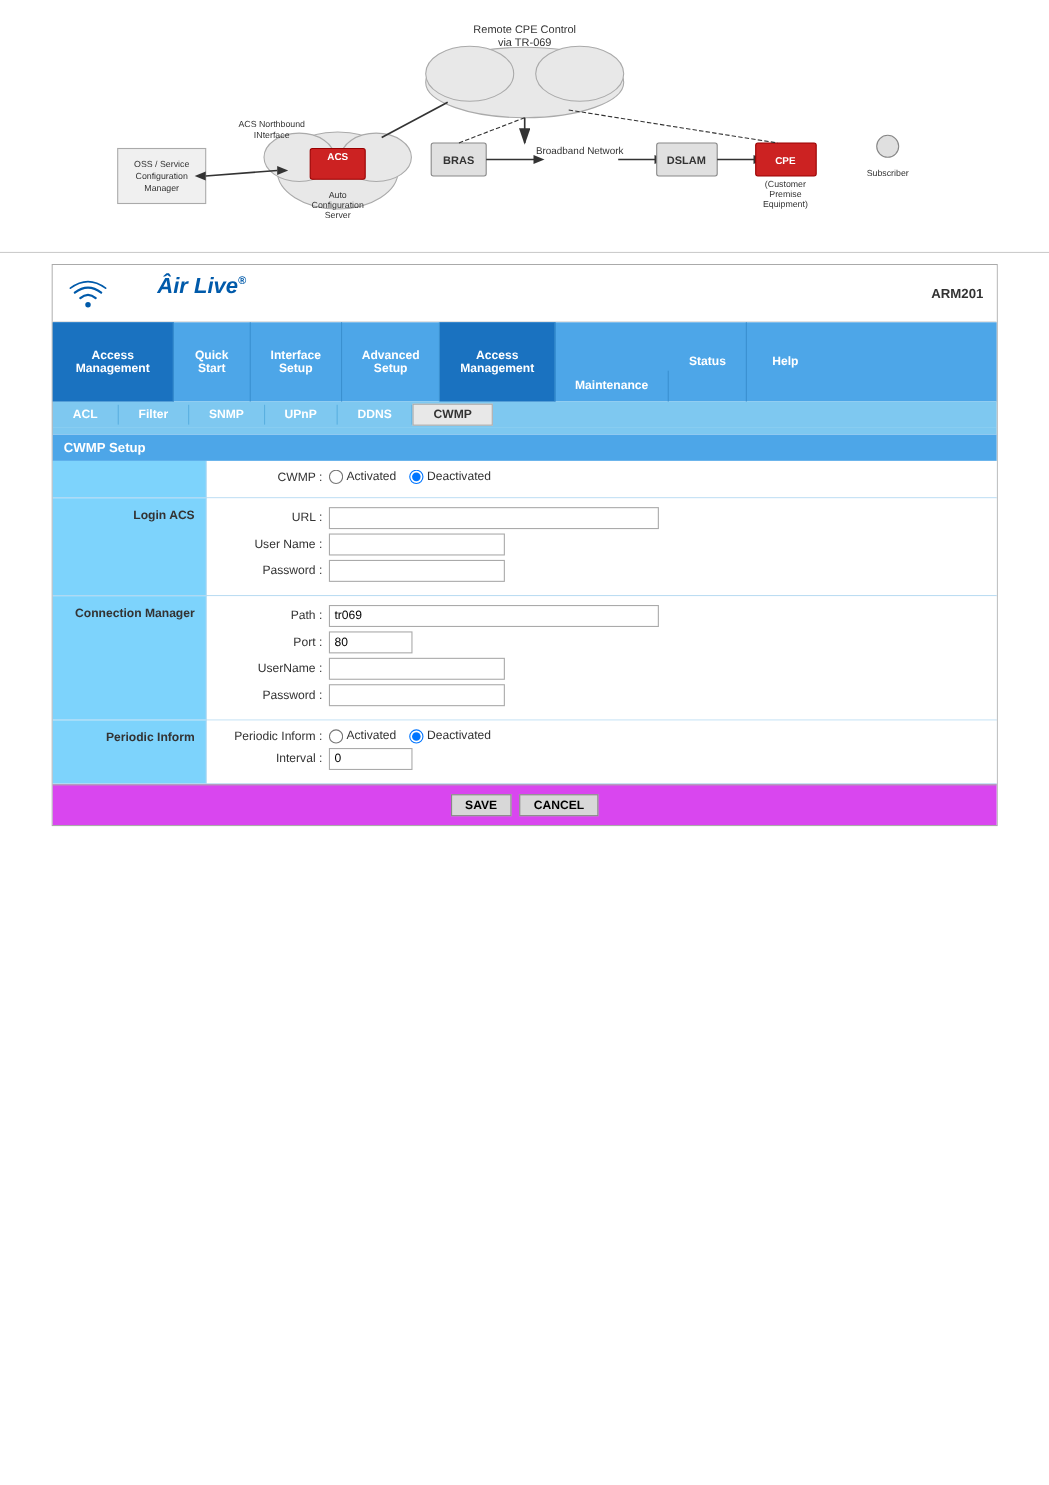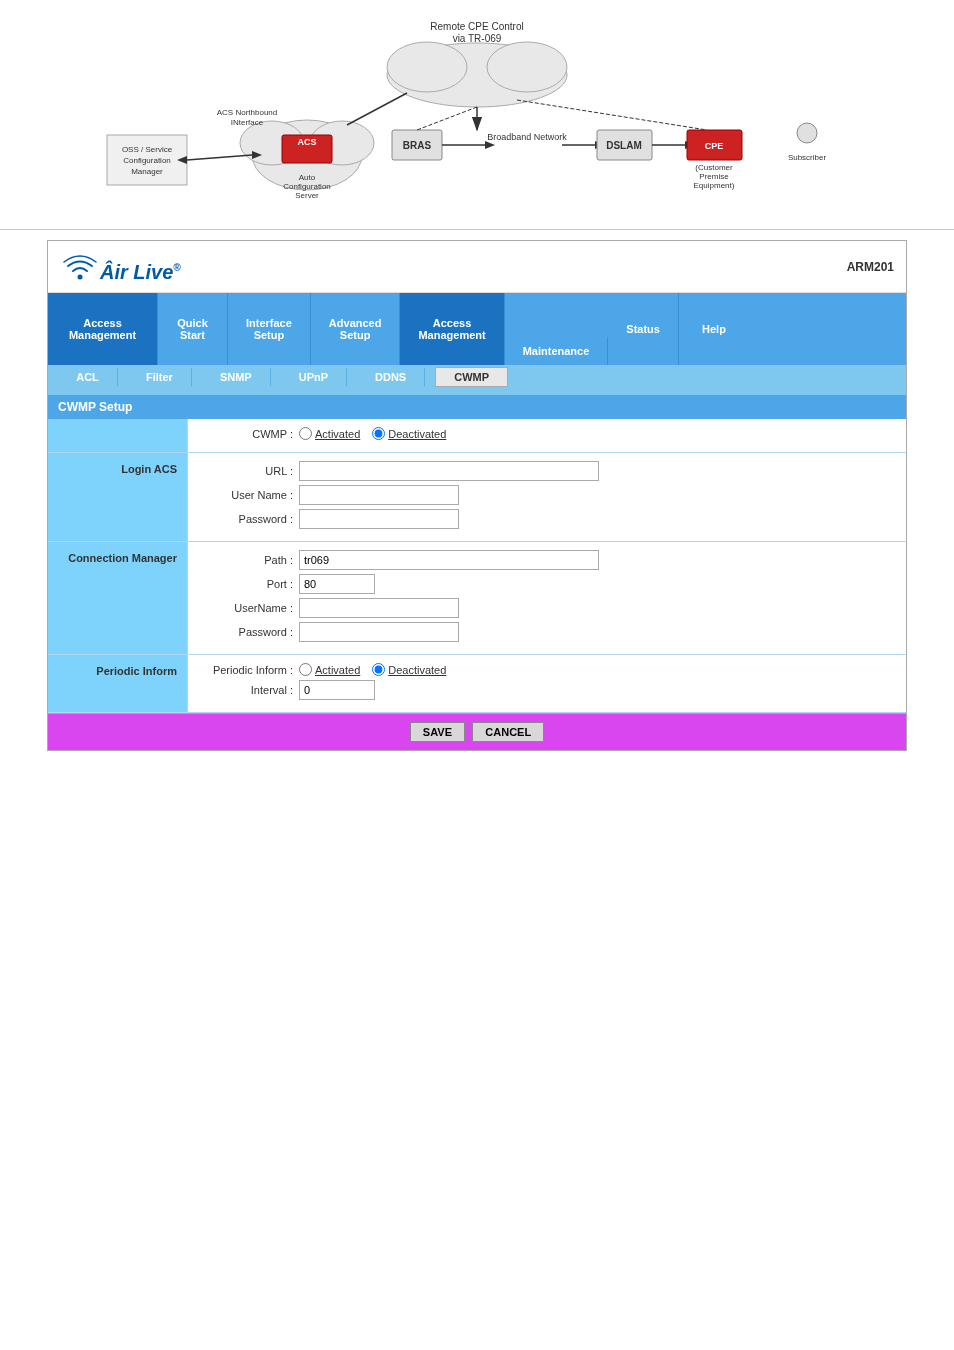--- a/index.html
+++ b/index.html
@@ -35,21 +35,22 @@
       background: #fff;
       padding: 8px 12px;
       display: flex;
       align-items: center;
       justify-content: space-between;
       border-bottom: 1px solid #ddd;
     }
 
     .logo-area {
       display: flex;
-      align-items: flex-end;
+      align-items: flex-start;
+      gap: 43px;
     }
 
     .model-text {
       font-size: 12px;
       font-weight: bold;
       color: #333;
     }
 
     
     .nav-bar {
@@ -87,21 +88,20 @@
 
     .sub-nav-item {
       padding: 3px 18px;
       color: #fff;
       font-size: 11px;
       font-weight: bold;
       cursor: pointer;
       border-right: 1px solid #5ab0e0;
       min-width: 60px;
       text-align: center;
-      margin-left: 10px;
     }
 
     .sub-nav-item.active {
       background: #e8e8e8;
       color: #333;
       border: 1px solid #aaa;
     }
 
     
     .content-area {
@@ -179,24 +179,22 @@
     }
 
     .radio-group {
       display: flex;
       align-items: center;
       gap: 12px;
     }
 
     .radio-label {
       display: flex;
-      align-items: center;
       gap: 3px;
       font-size: 11px;
-      text-decoration: underline;
     }
 
     
     .footer-buttons {
       background: #d946ef;
       padding: 8px;
       text-align: center;
       border-top: 1px solid #aaa;
     }
 

